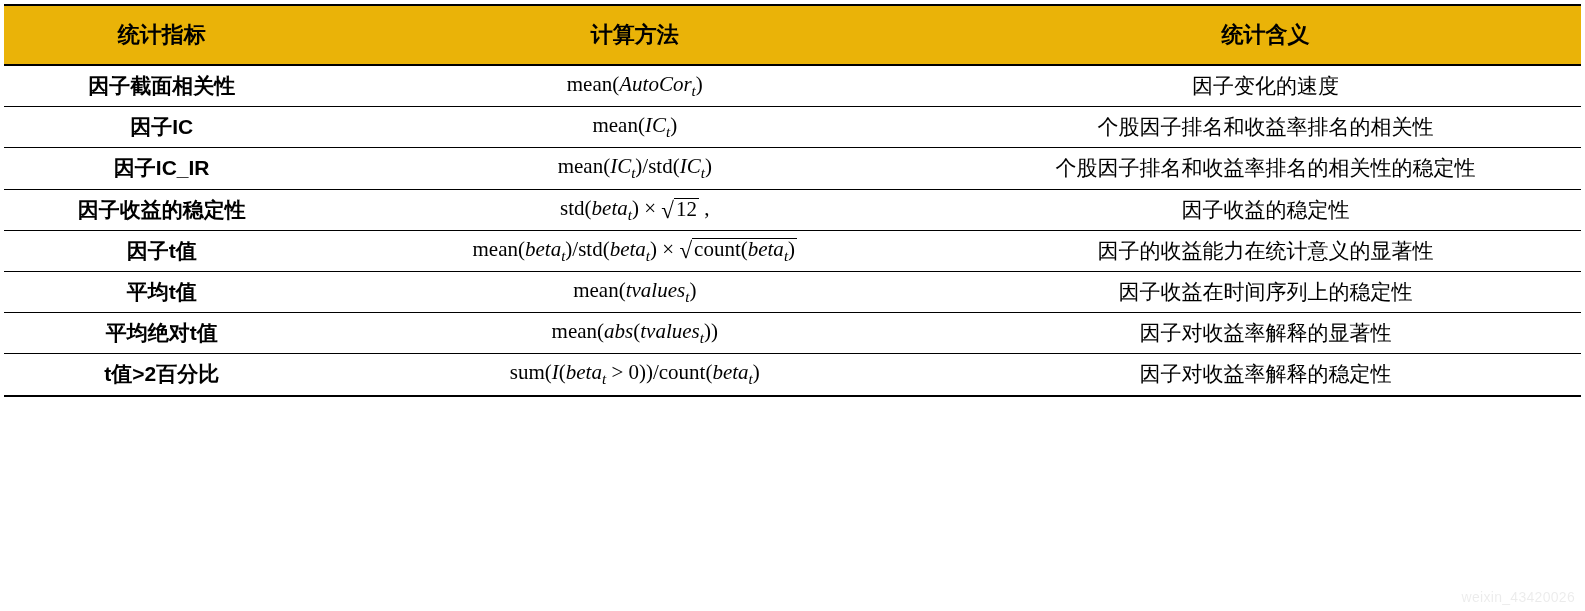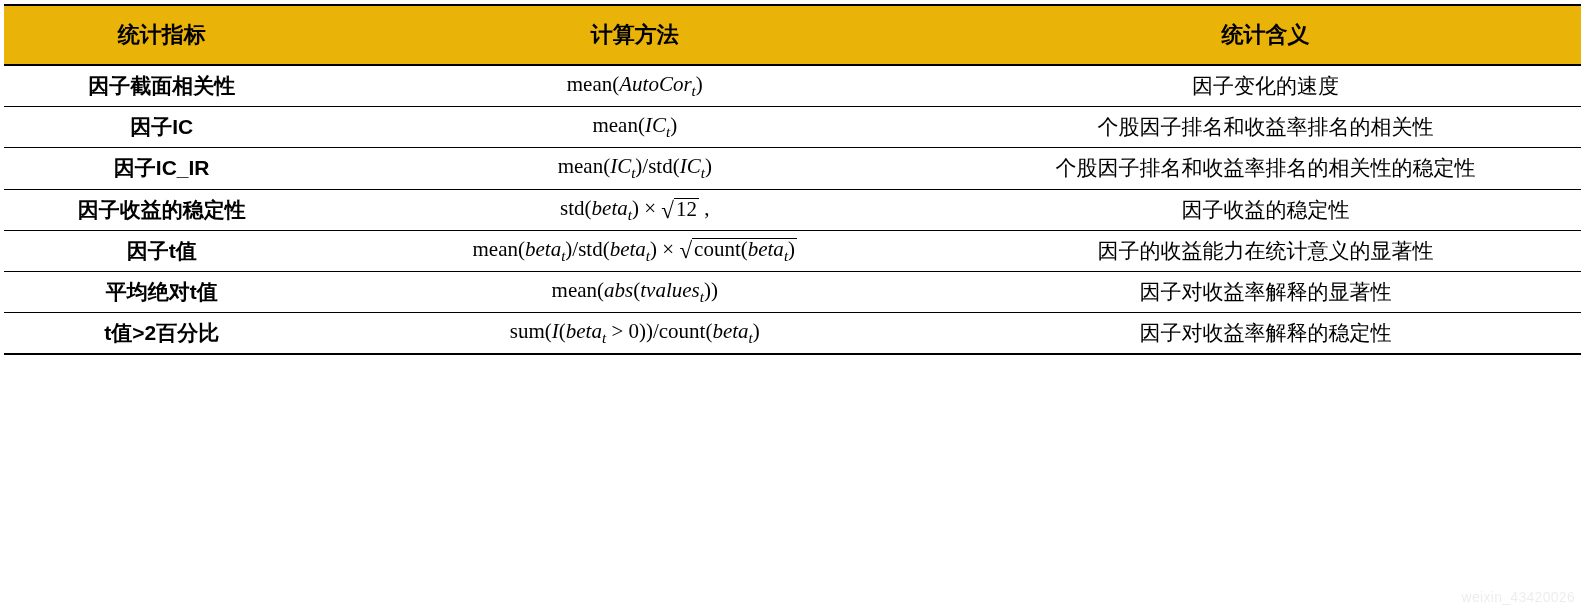--- a/index.html
+++ b/index.html
@@ -112,20 +112,25 @@
       </tr>
       <tr>
         <td class="indicator">因子t值</td>
         <td class="formula">mean(<span class="it">beta</span><sub>t</sub>)/std(<span class="it">beta</span><sub>t</sub>) × <span class="sqrt-wrap">
             <span class="sqrt-sign">√</span>
             <span class="sqrt-content">count(<span class="it">beta</span><sub>t</sub>)</span>
           </span></td>
         <td class="meaning">因子的收益能力在统计意义的显著性</td>
       </tr>
       <tr>
+        <td class="indicator">平均t值</td>
+        <td class="formula">mean(<span class="it">tvalues</span><sub>t</sub>)</td>
+        <td class="meaning">因子收益在时间序列上的稳定性</td>
+      </tr>
+      <tr>
         <td class="indicator">平均绝对t值</td>
         <td class="formula">mean(<span class="it">abs</span>(<span class="it">tvalues</span><sub>t</sub>))</td>
         <td class="meaning">因子对收益率解释的显著性</td>
       </tr>
       <tr>
         <td class="indicator">t值&gt;2百分比</td>
         <td class="formula">sum(<span class="it">I</span>(<span class="it">beta</span><sub>t</sub> &gt; 0))/count(<span class="it">beta</span><sub>t</sub>)</td>
         <td class="meaning">因子对收益率解释的稳定性</td>
       </tr>
     </tbody>

